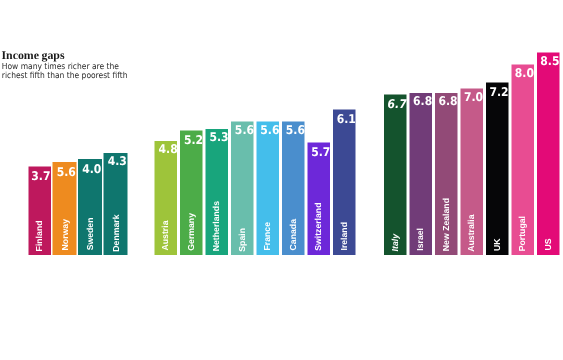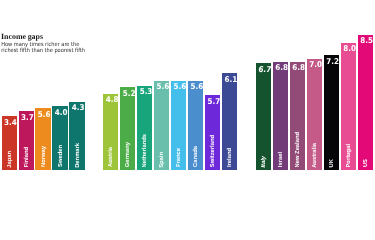--- a/index.html
+++ b/index.html
@@ -17,26 +17,20 @@
 </head>
 <body>
 
 <div id="chart">
   <div id="title">Income gaps</div>
   <div id="subtitle">
     <div>How many times richer are the</div>
     <div>richest fifth than the poorest fifth</div>
   </div>
   <div id="bars">
-  <div class="bar" style="left: 0px; height: 54.23px; background: rgb(204, 54, 39);">
-    <div class="val">3.4</div>
-    <div class="cname">
-          <span>Japan</span>
-        </div>
-  </div>
 
   <div class="bar" style="left: 17px; height: 59.015px; background: #be185d;">
     <div class="val">3.7</div>
     <div class="cname">
           <span>Finland</span>
         </div>
   </div>
 
   <div class="bar" style="left: 33.934px; height: 62.205px; background: rgb(238, 139, 31);">
     <div class="val">5.6</div>

